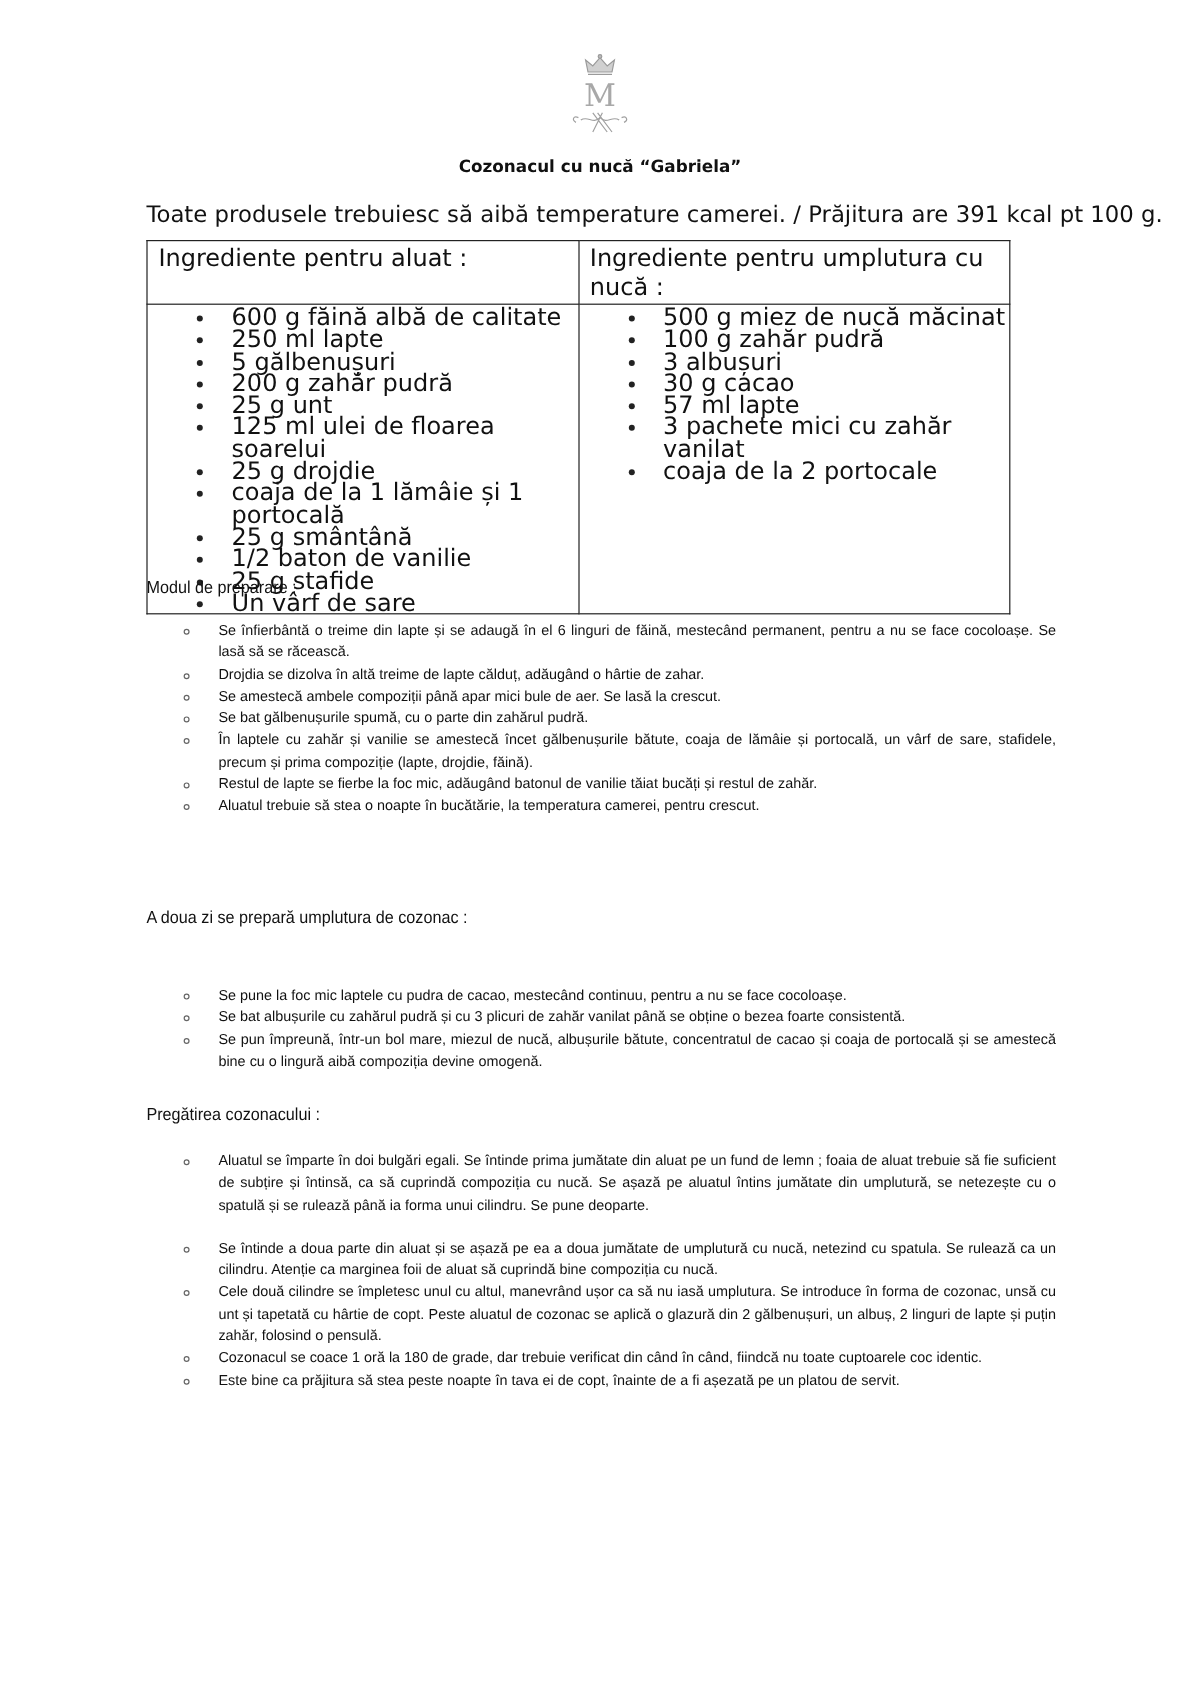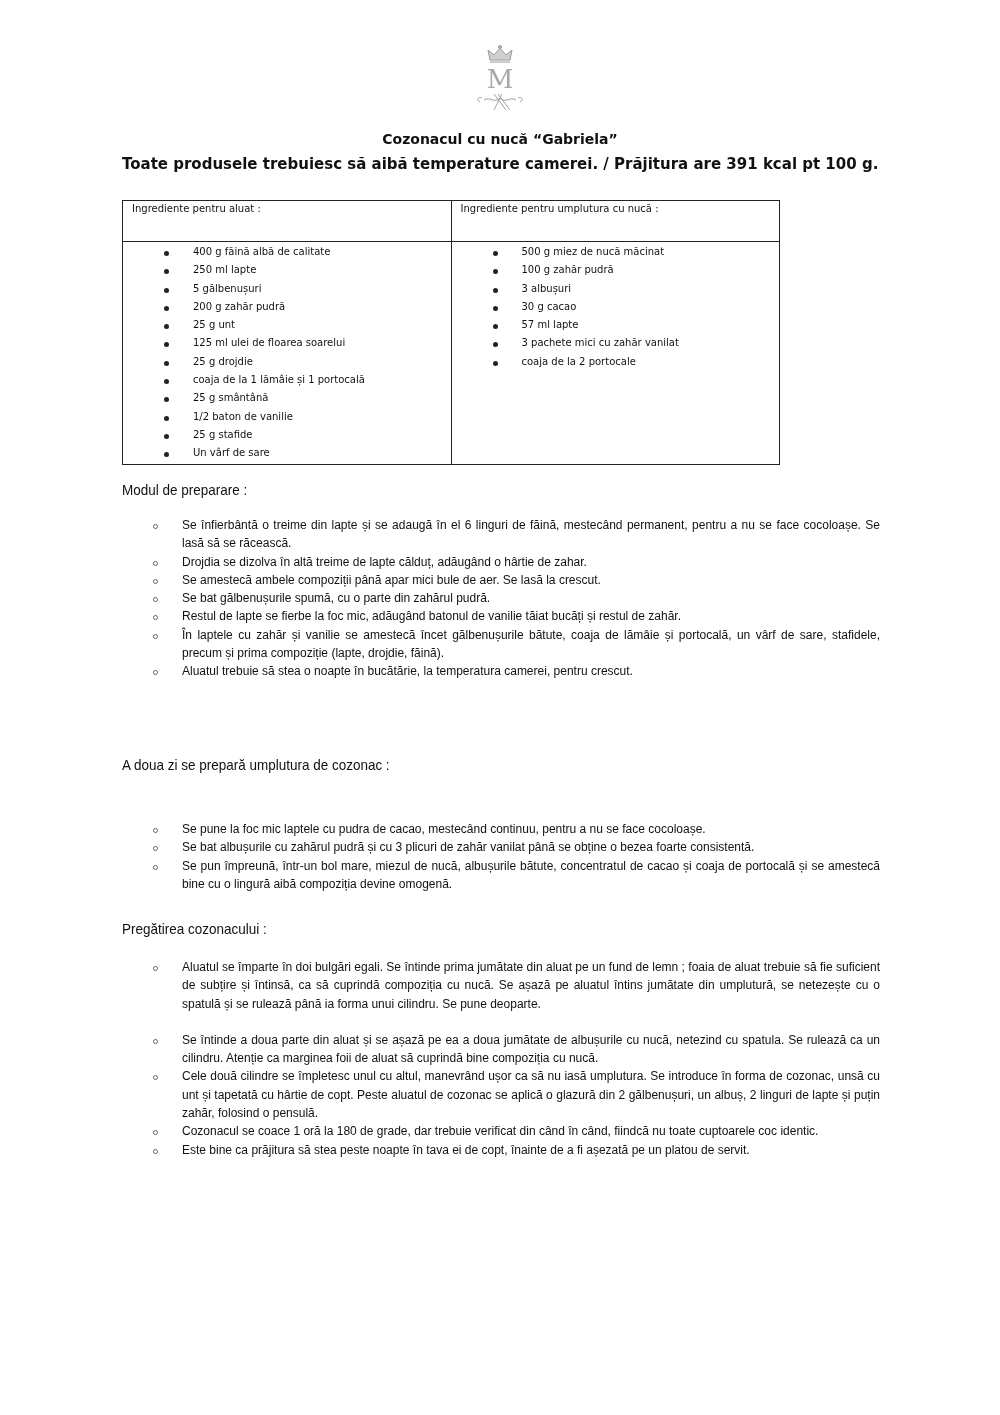--- a/index.html
+++ b/index.html
@@ -6,27 +6,26 @@
   body {
     width: 1000px; height: 1415px; position: relative; overflow: hidden;
     font-family: "DejaVu Sans", sans-serif; color: #111;
   }
   .logo { position: absolute; left: 474px; top: 44px; width: 52px; height: 72px; }
   .title {
     position: absolute; top: 131px; left: 0; width: 1000px; text-align: center;
     font-family: "DejaVu Sans", sans-serif; font-weight: bold; font-size: 14px; letter-spacing: 0;
   }
   .intro {
-    position: absolute; top: 155px; left: 122px; font-size: 15px;
+    position: absolute; top: 168px; left: 122px; font-size: 19px;
     font-family: "DejaVu Sans", sans-serif;
-    font-weight: bold;
   }
   table.ing {
-    position: absolute; left: 122px; top: 200px; width: 658px;
-    border-collapse: collapse; font-size: 10px;
+    position: absolute; left: 122px; top: 200px; width: 720px;
+    border-collapse: collapse; font-size: 20px;
   }
   table.ing td { border: 1px solid #222; vertical-align: top; padding: 0; width: 50%; }
   table.ing td.head { height: 36px; padding: 2px 9px; }
   table.ing td.body { height: 222px; }
   table.ing ul { margin: 0; padding: 1px 0 0 70px; list-style: none; }
   table.ing li { position: relative; line-height: 18.3px; }
   table.ing li::before {
     content: ""; position: absolute; left: -29px; top: 8px; width: 5px; height: 5px;
     border-radius: 50%; background: #222;
   }
@@ -68,21 +67,21 @@
 
 <table class="ing">
   <tbody>
       <tr>
     <td class="head">Ingrediente pentru aluat :</td>
     <td class="head">Ingrediente pentru umplutura cu nucă :</td>
   </tr>
   <tr>
     <td class="body">
       <ul>
-        <li>400 g făină albă de calitate</li>
+        <li>600 g făină albă de calitate</li>
         <li>250 ml lapte</li>
         <li>5 gălbenușuri</li>
         <li>200 g zahăr pudră</li>
         <li>25 g unt</li>
         <li>125 ml ulei de floarea soarelui</li>
         <li>25 g drojdie</li>
         <li>coaja de la 1 lămâie și 1 portocală</li>
         <li>25 g smântână</li>
         <li>1/2 baton de vanilie</li>
         <li>25 g stafide</li>
@@ -103,32 +102,32 @@
   </tr>
 </tbody>
   </table>
 
 <div class="section-label" style="top:482px;">Modul de preparare :</div>
 <ol class="steps" style="top:516px;">
   <li>Se înfierbântă o treime din lapte și se adaugă în el 6 linguri de făină, mestecând permanent, pentru a nu se face cocoloașe. Se lasă să se răcească.</li>
   <li>Drojdia se dizolva în altă treime de lapte călduț, adăugând o hârtie de zahar.</li>
   <li>Se amestecă ambele compoziții până apar mici bule de aer. Se lasă la crescut.</li>
   <li>Se bat gălbenușurile spumă, cu o parte din zahărul pudră.</li>
+  <li>În laptele cu zahăr și vanilie se amestecă încet gălbenușurile bătute, coaja de lămâie și portocală, un vârf de sare, stafidele, precum și prima compoziție (lapte, drojdie, făină).</li>
   <li>Restul de lapte se fierbe la foc mic, adăugând batonul de vanilie tăiat bucăți și restul de zahăr.</li>
-  <li>În laptele cu zahăr și vanilie se amestecă încet gălbenușurile bătute, coaja de lămâie și portocală, un vârf de sare, stafidele, precum și prima compoziție (lapte, drojdie, făină).</li>
   <li>Aluatul trebuie să stea o noapte în bucătărie, la temperatura camerei, pentru crescut.</li>
 </ol>
 
 <div class="section-label" style="top:757px;">A doua zi se prepară umplutura de cozonac :</div>
 <ol class="steps" style="top:793px;margin-top:27px;">
   <li>Se pune la foc mic laptele cu pudra de cacao, mestecând continuu, pentru a nu se face cocoloașe.</li>
   <li>Se bat albușurile cu zahărul pudră și cu 3 plicuri de zahăr vanilat până se obține o bezea foarte consistentă.</li>
   <li>Se pun împreună, într-un bol mare, miezul de nucă, albușurile bătute, concentratul de cacao și coaja de portocală și se amestecă bine cu o lingură aibă compoziția devine omogenă.</li>
 </ol>
 
 <div class="section-label" style="top:921px;">Pregătirea cozonacului :</div>
 <ol class="steps" style="top:958px;">
   <li>Aluatul se împarte în doi bulgări egali. Se întinde prima jumătate din aluat pe un fund de lemn ; foaia de aluat trebuie să fie suficient de subțire și întinsă, ca să cuprindă compoziția cu nucă. Se așază pe aluatul întins jumătate din umplutură, se netezește cu o spatulă și se rulează până ia forma unui cilindru. Se pune deoparte.</li>
-  <li class="gap">Se întinde a doua parte din aluat și se așază pe ea a doua jumătate de albușurile cu nucă, netezind cu spatula. Se rulează ca un cilindru. Atenție ca marginea foii de aluat să cuprindă bine compoziția cu nucă.</li>
+  <li class="gap">Se întinde a doua parte din aluat și se așază pe ea a doua jumătate de umplutură cu nucă, netezind cu spatula. Se rulează ca un cilindru. Atenție ca marginea foii de aluat să cuprindă bine compoziția cu nucă.</li>
   <li>Cele două cilindre se împletesc unul cu altul, manevrând ușor ca să nu iasă umplutura. Se introduce în forma de cozonac, unsă cu unt și tapetată cu hârtie de copt. Peste aluatul de cozonac se aplică o glazură din 2 gălbenușuri, un albuș, 2 linguri de lapte și puțin zahăr, folosind o pensulă.</li>
   <li>Cozonacul se coace 1 oră la 180 de grade, dar trebuie verificat din când în când, fiindcă nu toate cuptoarele coc identic.</li>
   <li>Este bine ca prăjitura să stea peste noapte în tava ei de copt, înainte de a fi așezată pe un platou de servit.</li>
 </ol>
 
 </body></html>

